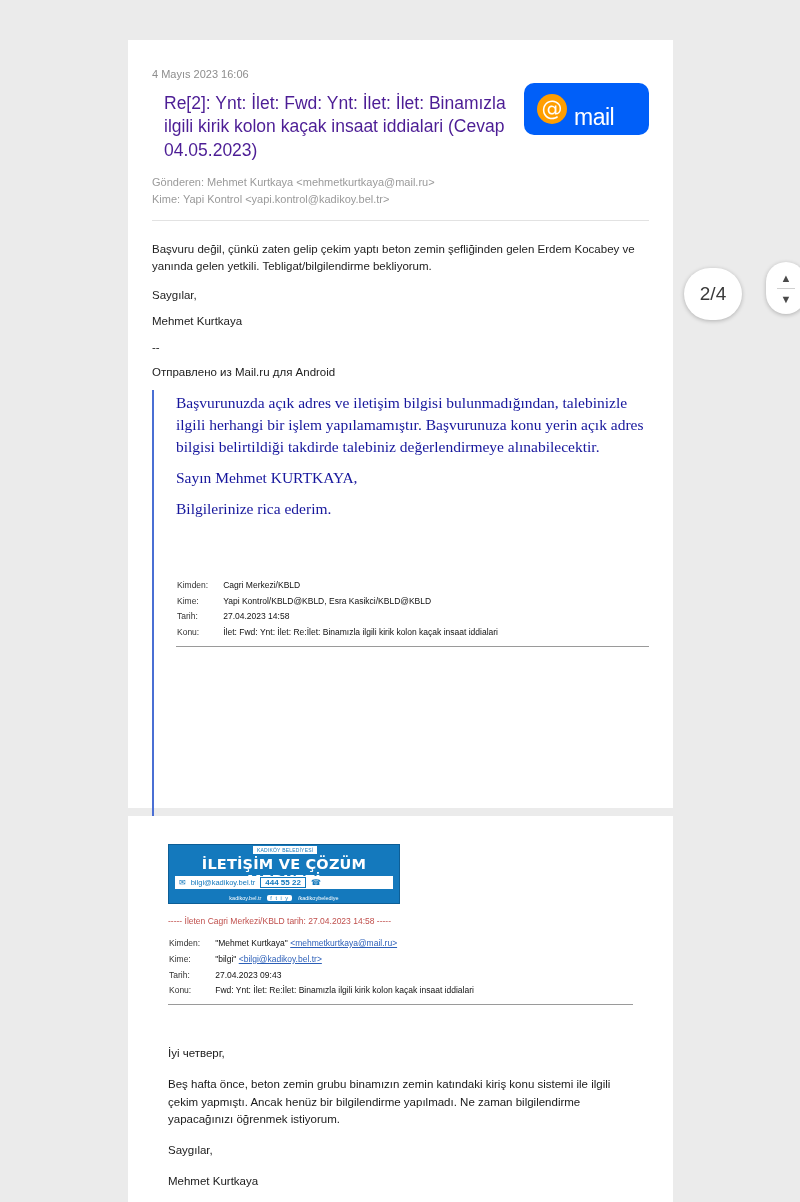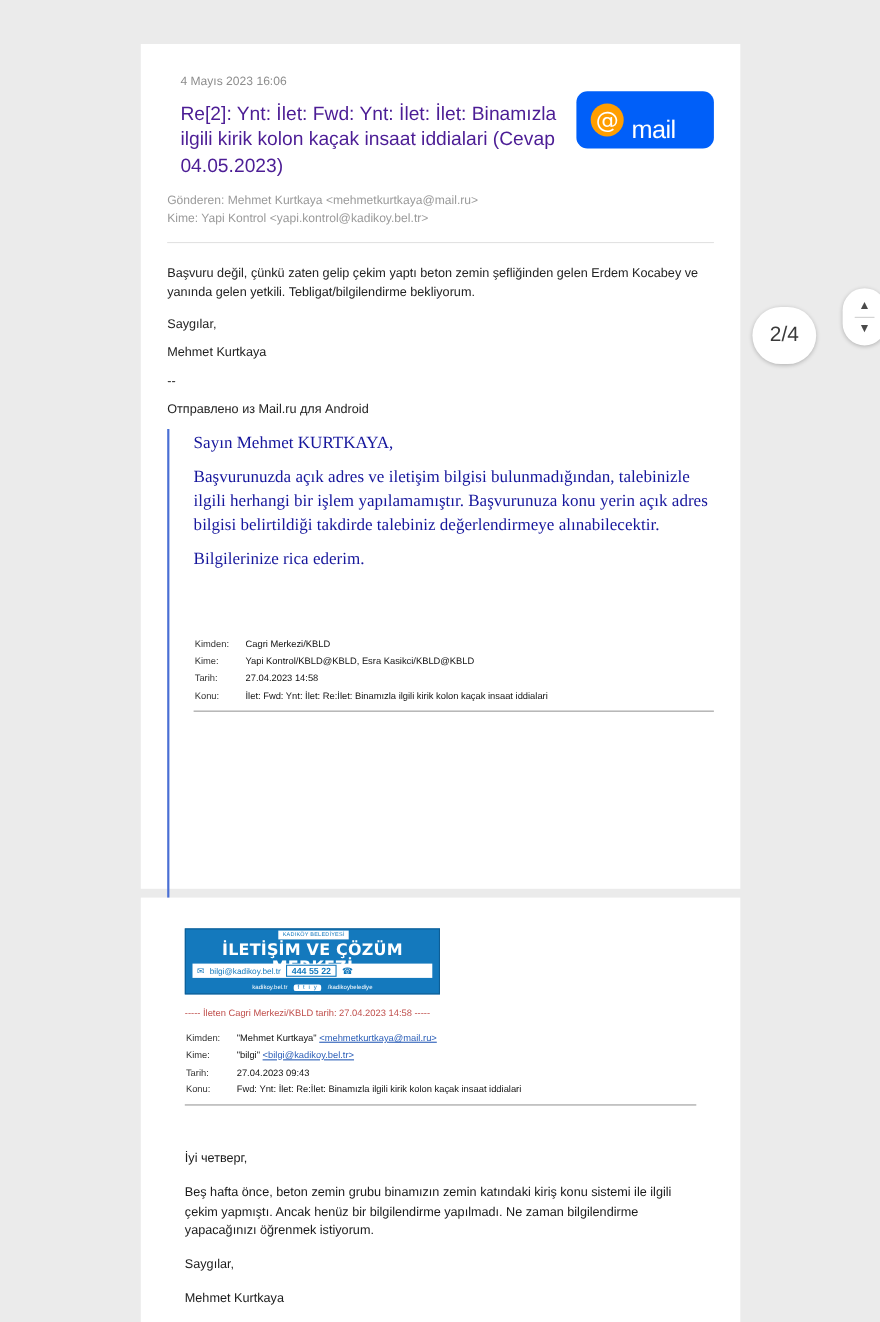--- a/index.html
+++ b/index.html
@@ -57,21 +57,21 @@
     color: #ffffff;
     font-size: 23px;
     letter-spacing: -0.5px;
     margin-top: 16px;
   }
 
   
   .msg-date {
     color: #8d8d8d;
     font-size: 11px;
-    margin: 4px 0 6px 12px;
+    margin: 4px 0 6px 0;
   }
   .msg-subject {
     color: #4c1d95;
     font-size: 17.5px;
     line-height: 1.33;
     font-weight: normal;
     margin: 12px;
     max-width: 370px;
   }
   .msg-meta {
@@ -211,21 +211,21 @@
     padding-top: 40px;
     color: #1a1a1a;
     font-size: 11.5px;
     line-height: 1.5;
   }
   .p2-body p { margin: 0 0 14px 0; }
 
   
   .pager {
     position: absolute;
-    top: 279px;
+    top: 268px;
     left: 684px;
     width: 58px;
     height: 52px;
     background: #ffffff;
     border-radius: 26px;
     box-shadow: 0 1px 4px rgba(0,0,0,.25);
     display: flex;
     align-items: center;
     justify-content: center;
     color: #3a3a3a;
@@ -277,22 +277,22 @@
 
     <div class="body-text">
       <p>Başvuru değil, çünkü zaten gelip çekim yaptı beton zemin şefliğinden gelen Erdem Kocabey ve yanında gelen yetkili. Tebligat/bilgilendirme bekliyorum.</p>
       <p class="tight">Saygılar,</p>
       <p class="tight">Mehmet Kurtkaya</p>
       <p class="tight">--</p>
       <p class="tight">Отправлено из Mail.ru для Android</p>
     </div>
 
     <div class="quote-block">
+      <p>Başvurunuzda açık adres ve iletişim bilgisi bulunmadığından, talebinizle ilgili herhangi bir işlem yapılamamıştır. Başvurunuza konu yerin açık adres bilgisi belirtildiği takdirde talebiniz değerlendirmeye alınabilecektir.</p>
       <p>Sayın Mehmet KURTKAYA,</p>
-      <p>Başvurunuzda açık adres ve iletişim bilgisi bulunmadığından, talebinizle ilgili herhangi bir işlem yapılamamıştır. Başvurunuza konu yerin açık adres bilgisi belirtildiği takdirde talebiniz değerlendirmeye alınabilecektir.</p>
       <p>Bilgilerinize rica ederim.</p>
 
       <div class="mini-head">
         <table>
           <tbody>
               <tr>
             <td class="k">Kimden:</td>
             <td class="v">Cagri Merkezi/KBLD</td>
           </tr>
           <tr>

